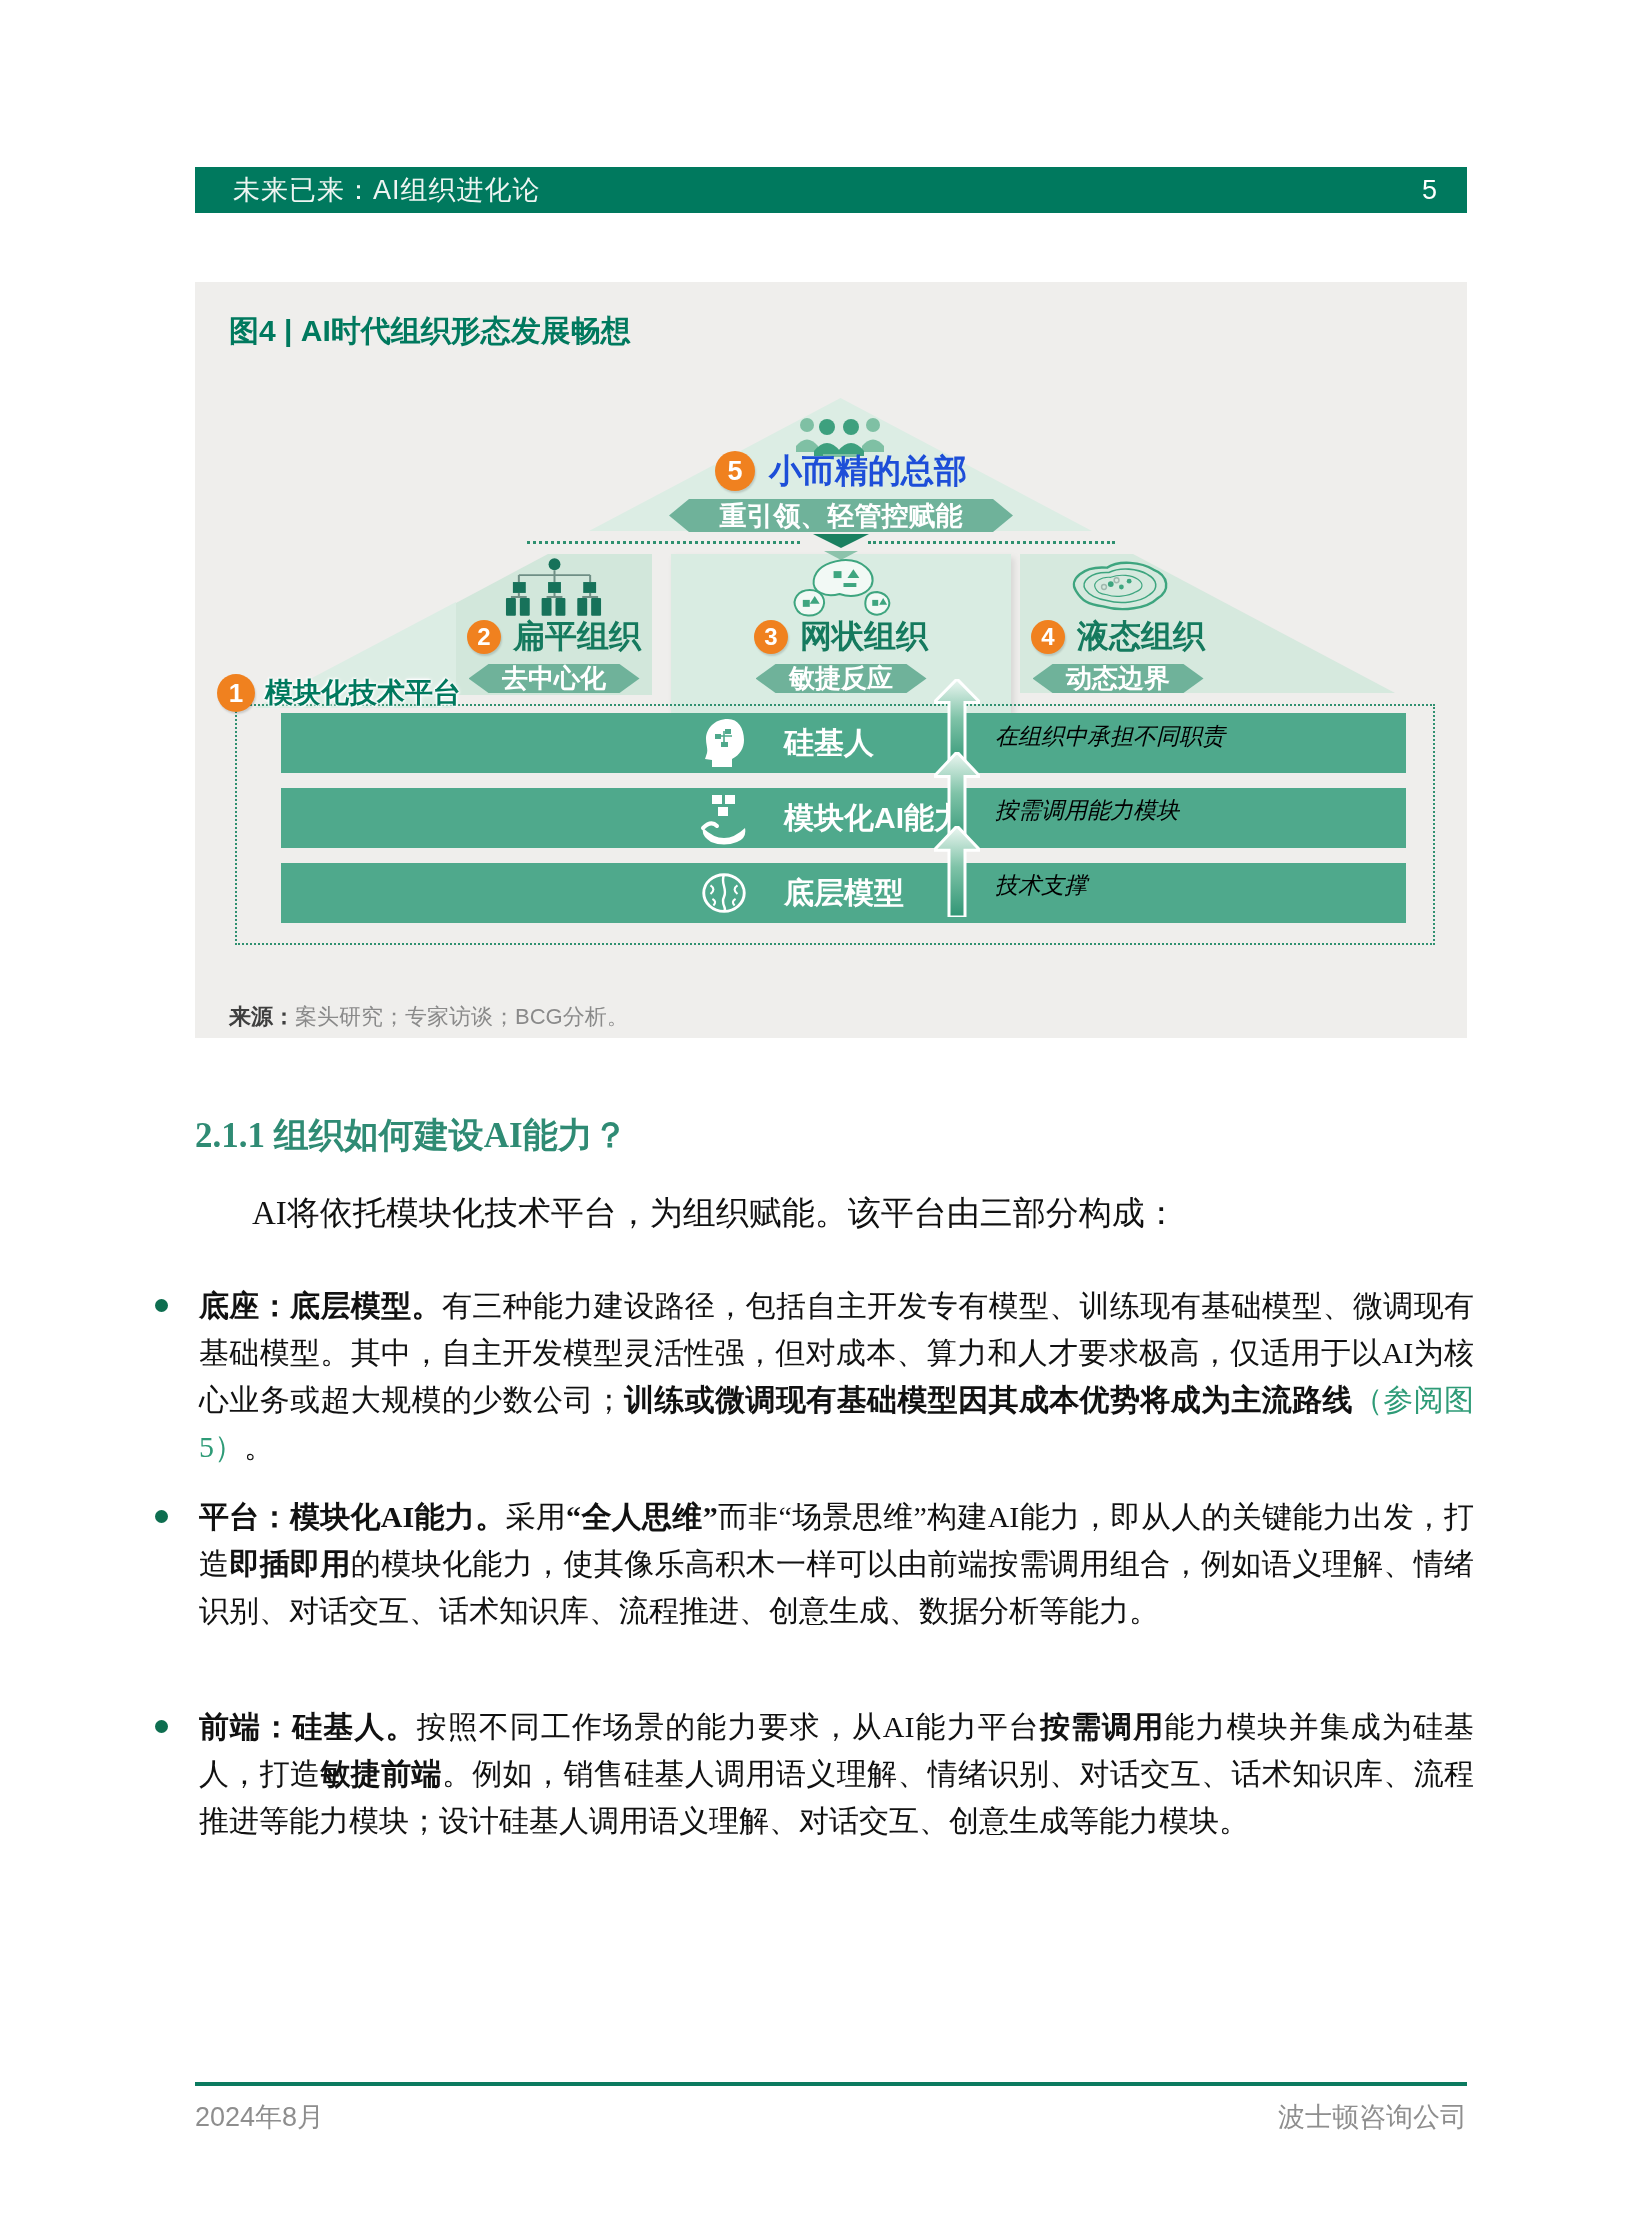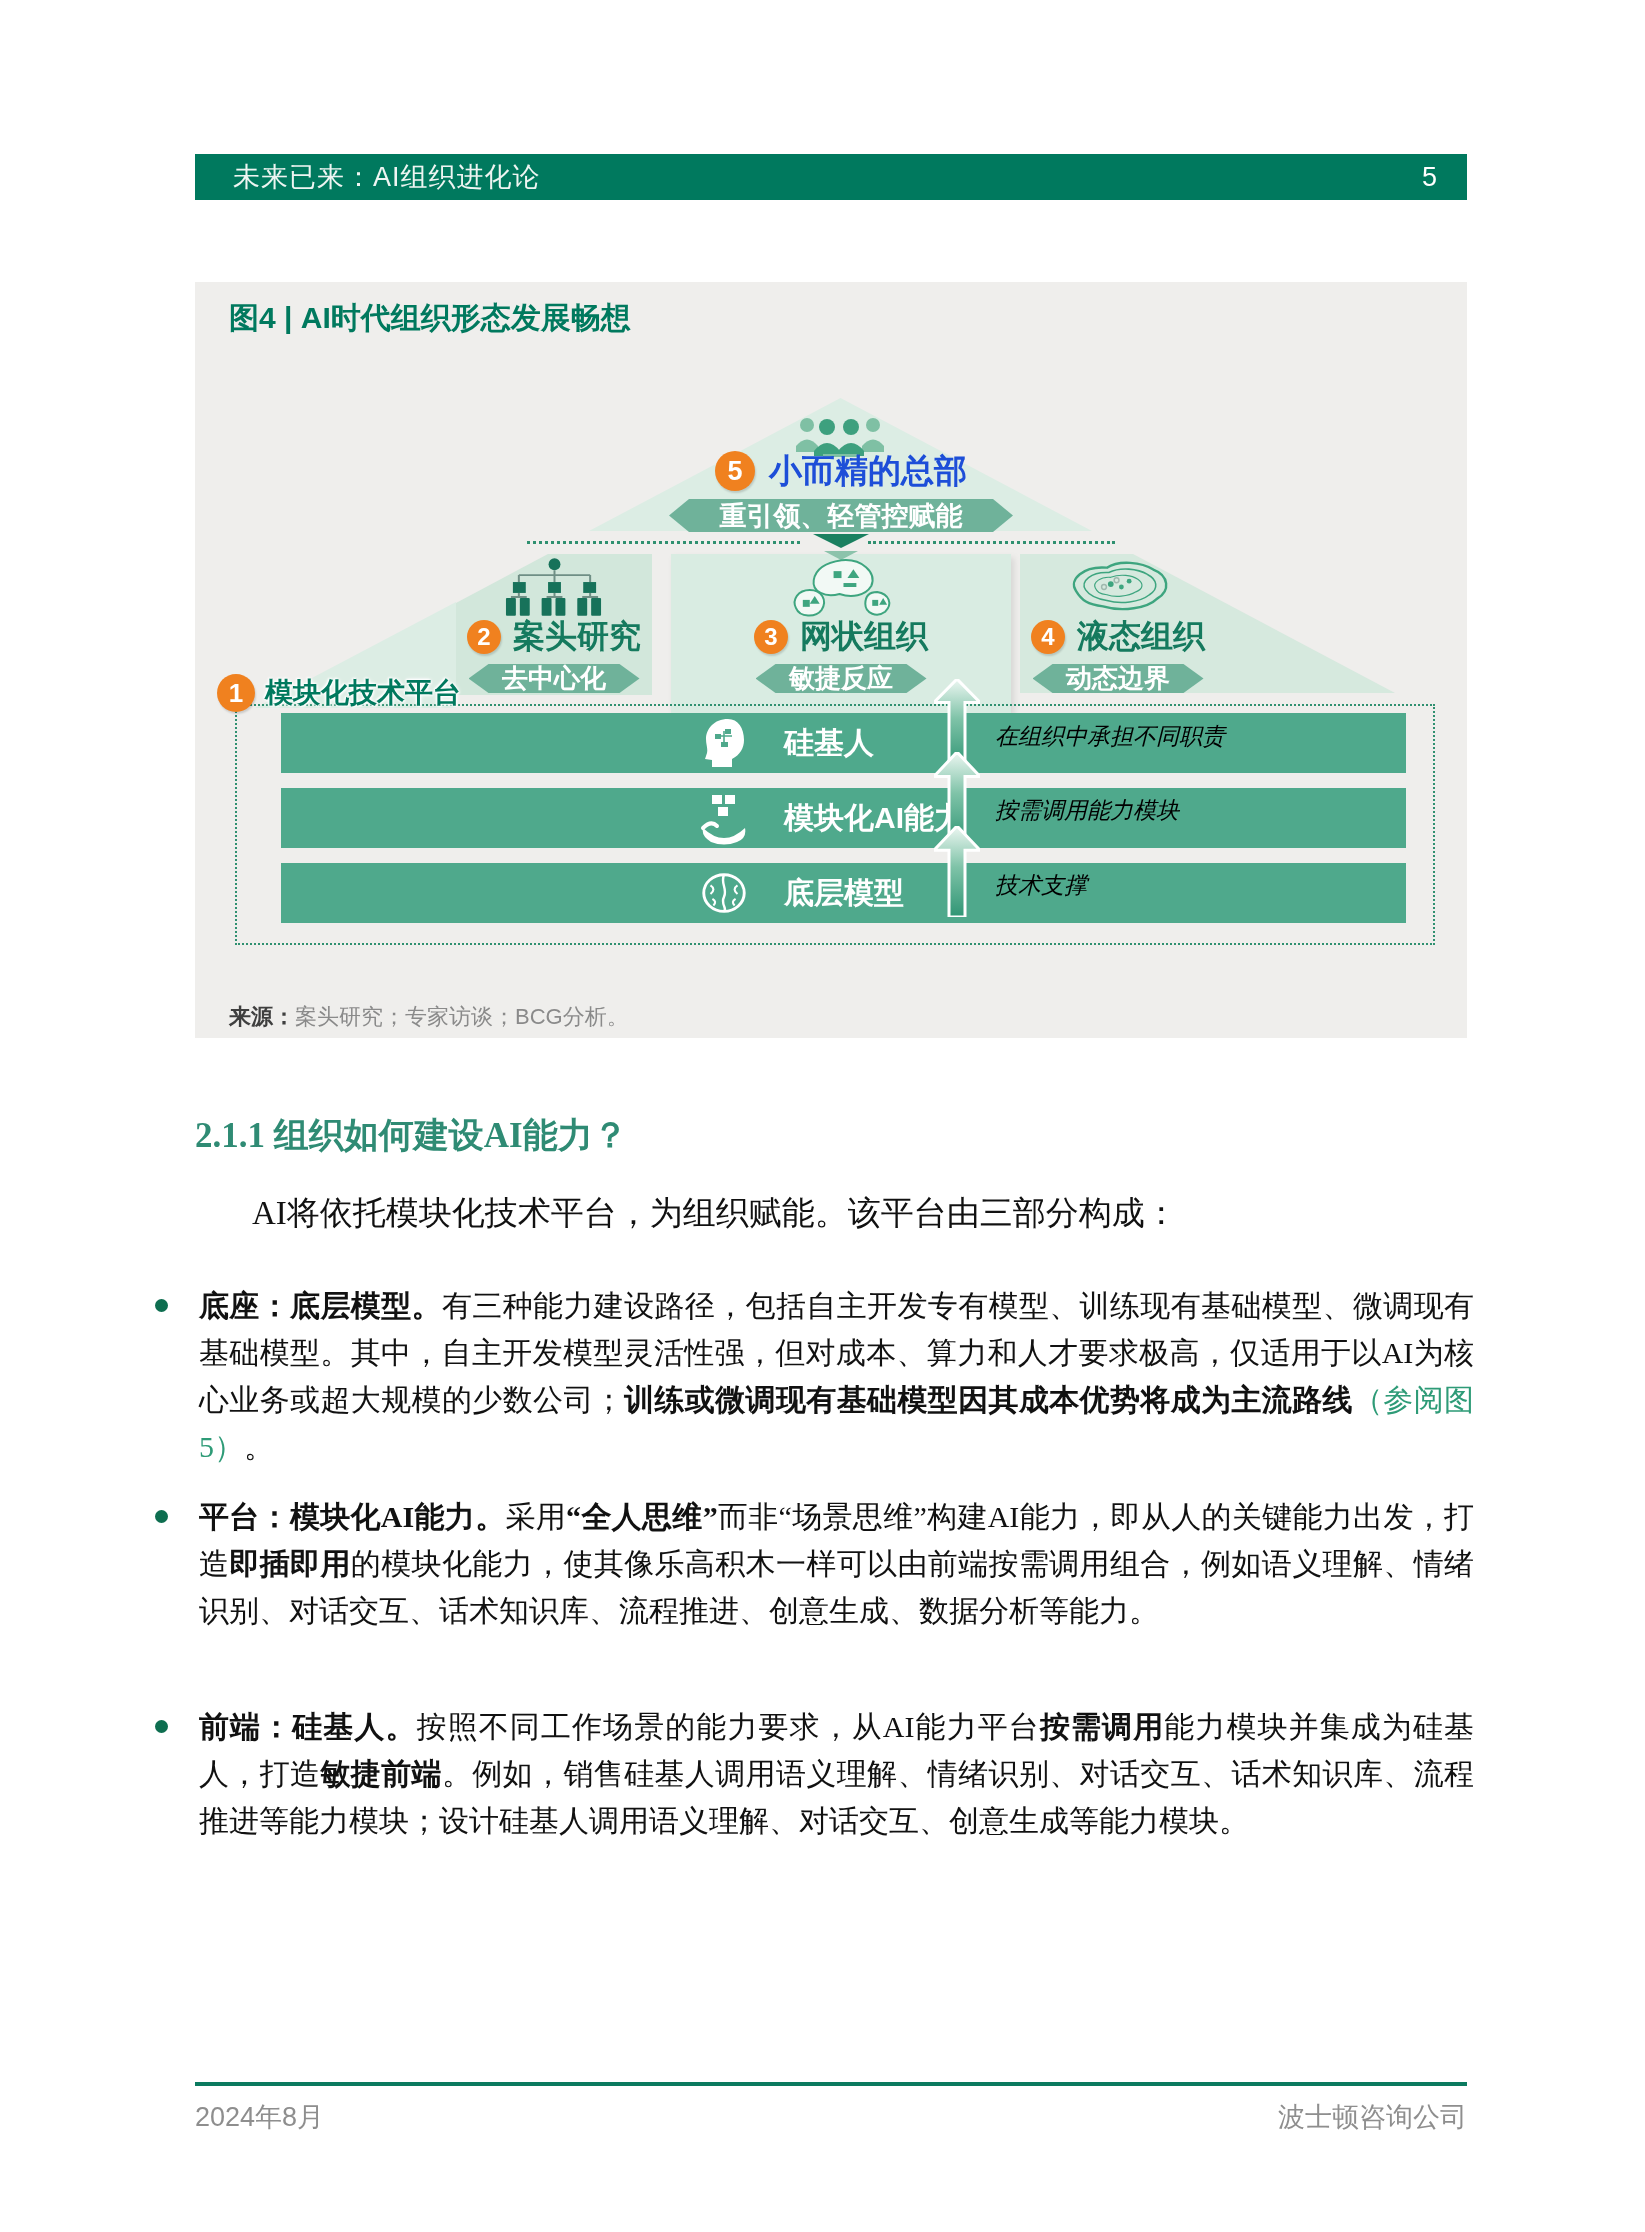--- a/index.html
+++ b/index.html
@@ -1,18 +1,18 @@
 <!DOCTYPE html>
 <html><head>
 <meta charset="utf-8">
 <style>
   html,body{margin:0;padding:0;background:#ffffff;}
   .page{position:relative;width:1646px;height:2233px;background:#ffffff;overflow:hidden;
         font-family:"Liberation Serif","DejaVu Serif",serif;color:#111;}
-  .sans{font-family:"Liberation Sans","DejaVu Sans",sans-serif;}
+  .sans{font-family:"Liberation Sans","DejaVu Sans",sans-serif;margin-top:13px;}
 
   
   .header-bar{position:absolute;left:195px;top:154px;width:1272px;height:46px;background:#00795E;
               display:flex;align-items:center;justify-content:space-between;}
   .header-title{color:#eef5f2;font-size:27px;padding-left:38px;letter-spacing:1px;}
   .header-page{color:#ffffff;font-size:27px;padding-right:30px;}
 
   
   .figure-box{position:absolute;left:195px;top:282px;width:1272px;height:756px;background:#EFEEEC;}
   .fig-title{position:absolute;left:34px;top:16px;font-size:30px;font-weight:bold;color:#00795E;}
@@ -172,21 +172,21 @@
             <rect x="39" y="40" width="10" height="18" rx="1"></rect>
               <rect x="53" y="40" width="10" height="18" rx="1"></rect>
             <rect x="75" y="40" width="10" height="18" rx="1"></rect>
               <rect x="89" y="40" width="10" height="18" rx="1"></rect>
           </g>
           <path d="M52 12v5 M16 17v7 M52 17v7 M88 17v7 M16 17h72 M16 35v4 M8 39h16 M52 35v4 M44 39h16 M88 35v4 M80 39h16" stroke="#6f8f85" stroke-width="2" fill="none"></path>
         </svg>
       </div>
       <div class="title-row">
         <div class="num-circle nc-34">2</div>
-        <div class="panel-title">案头研究</div>
+        <div class="panel-title">扁平组织</div>
       </div>
       <div class="hex-banner panel-banner">去中心化</div>
     </div>
 
     <div class="panel-content pc-center">
       <div class="panel-icon">
         <svg width="119" height="62" viewBox="0 0 120 62">
           <path d="M60 4 C80 2 96 16 90 30 C84 40 70 42 58 38 C44 42 30 36 32 24 C34 12 46 6 60 4 Z" fill="#f2f9f5" stroke="#3EA57F" stroke-width="2"></path>
           <rect x="52" y="15" width="8" height="7" fill="#3EA57F"></rect>
           <polygon points="72,13 78,22 66,22" fill="#3EA57F"></polygon>

